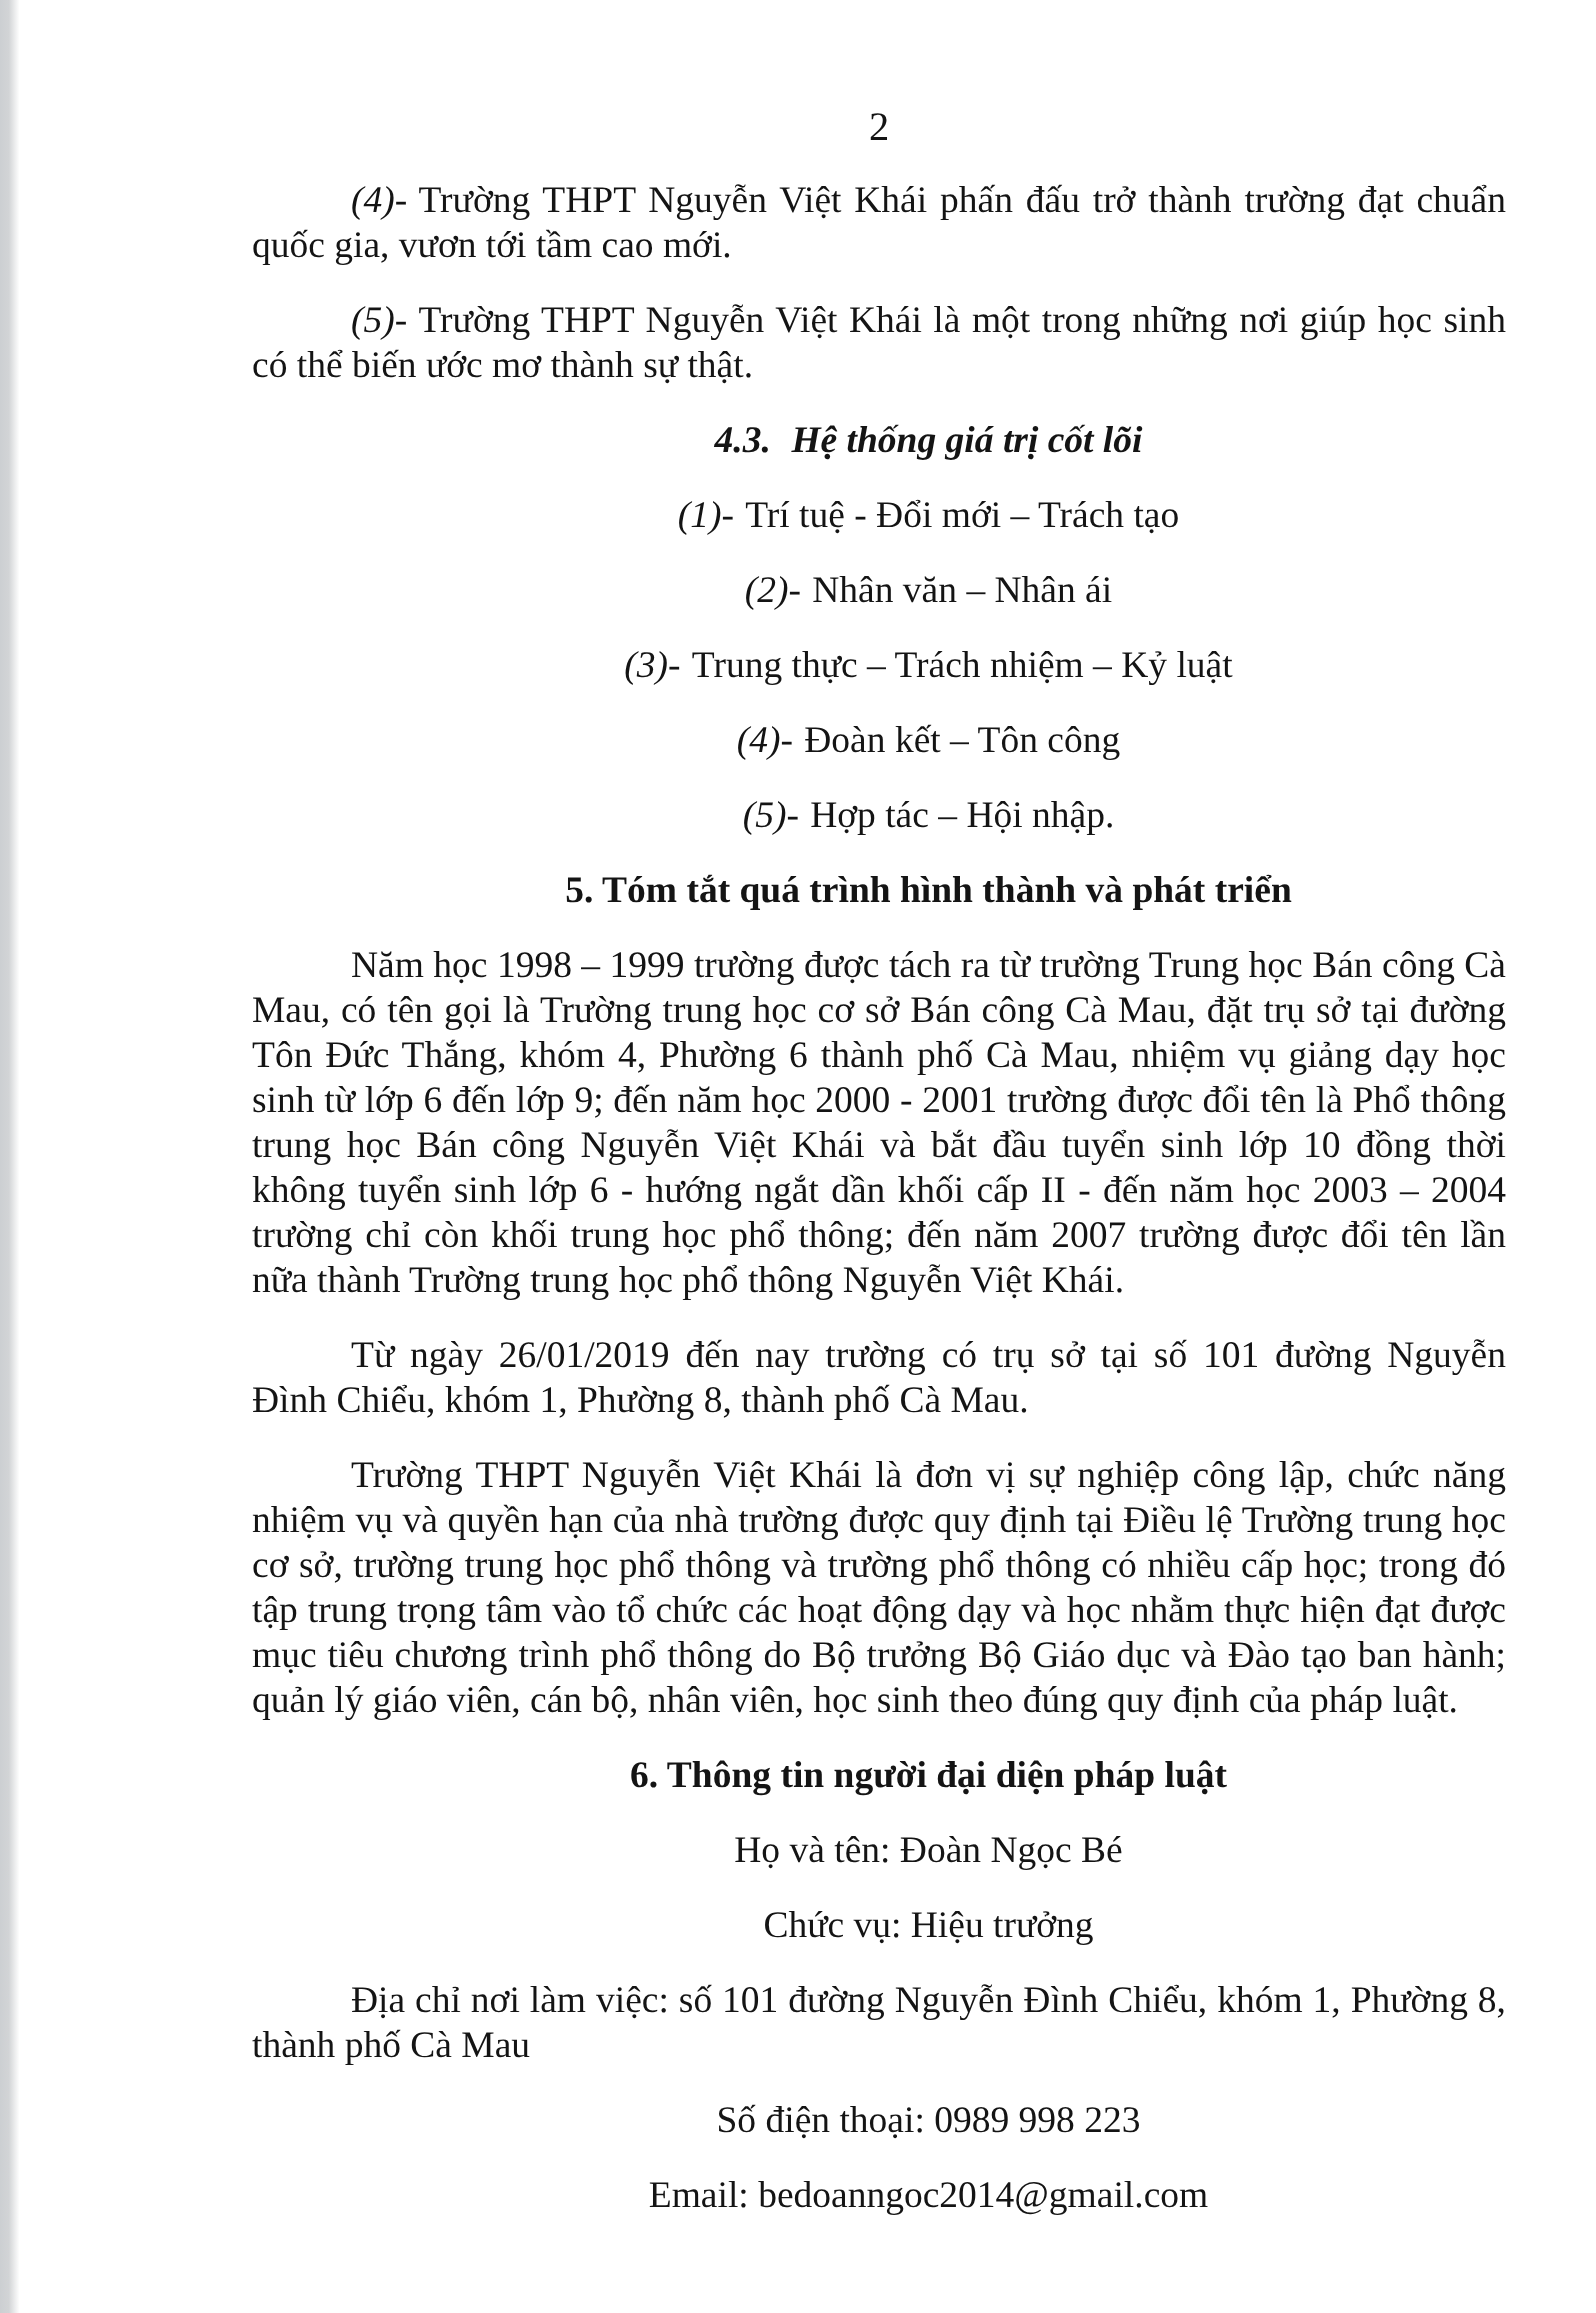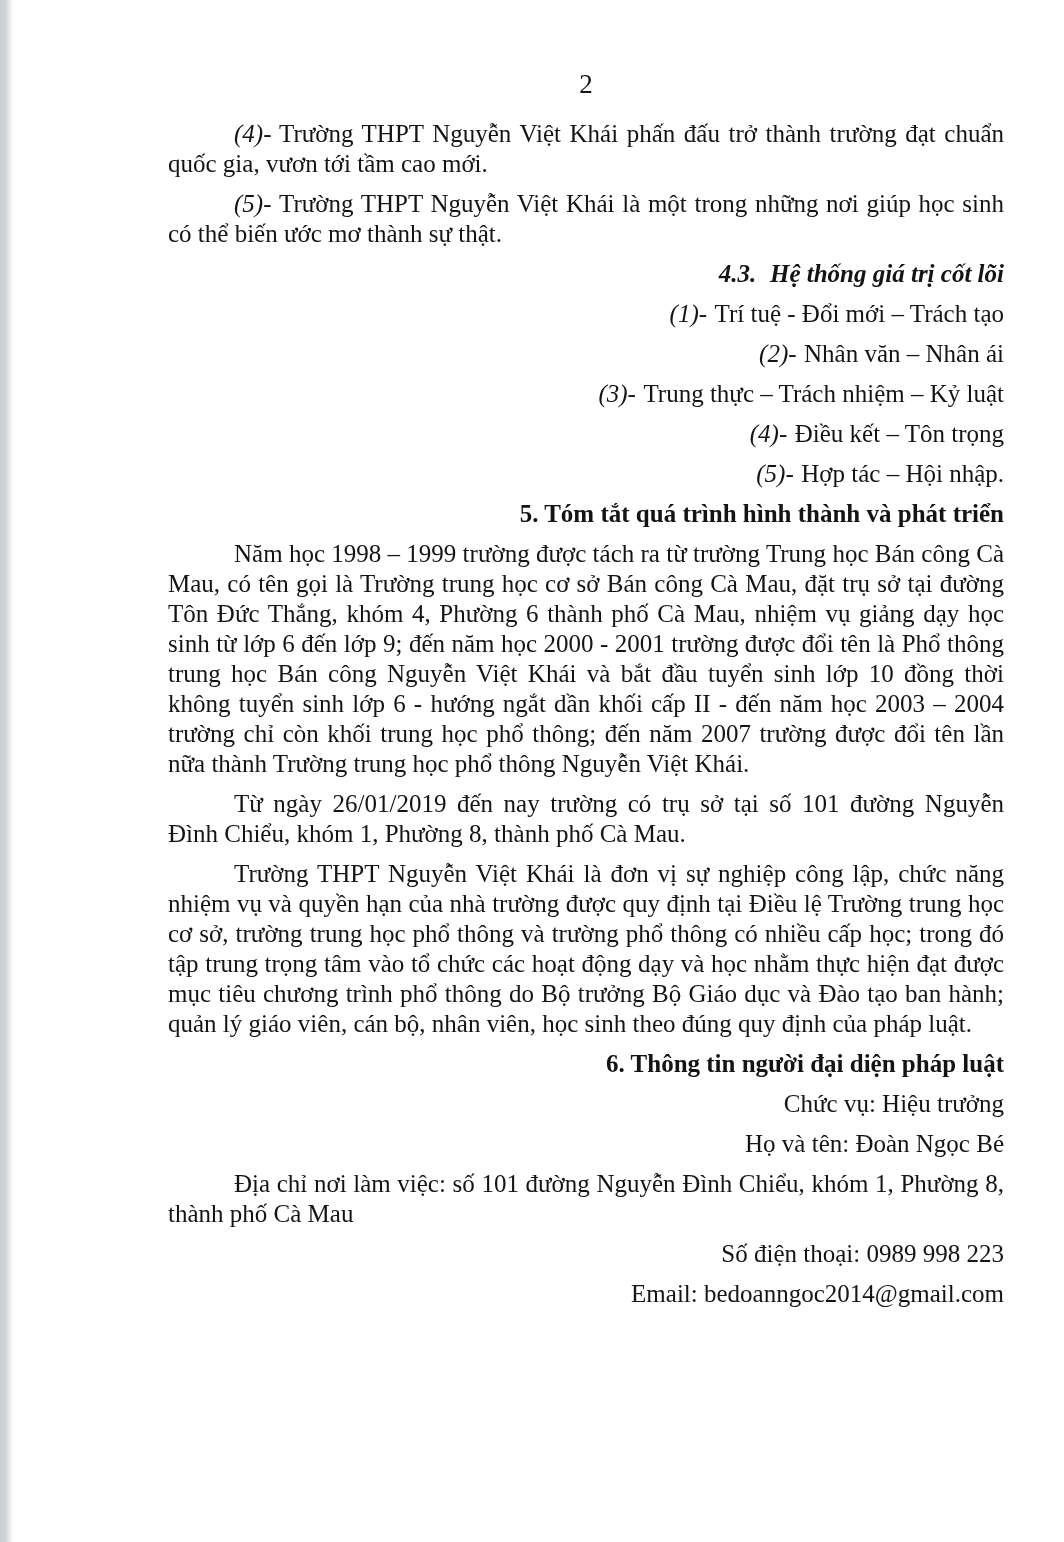--- a/index.html
+++ b/index.html
@@ -31,25 +31,25 @@
     width: 836px;
     font-size: 25px;
     line-height: 30px;
   }
   .page-number {
     text-align: center;
     font-size: 27px;
     margin-bottom: 20px;
   }
   .para {
-    margin-top: 10px;
+    margin-top: 20px;
     text-align: justify;
     text-indent: 66px;
   }
-  .single { text-align: right; }
+  .single { text-align: center; }
   .prefix-italic { font-style: italic; }
   .prefix-gap { padding-right: 0.30em; }
   .h-bold { font-weight: bold; }
   .h-bold-italic { font-weight: bold; font-style: italic; }
   .h43-gap { padding-right: 0.55em; }
 </style>
 </head>
 <body>
 
 <div class="page">
@@ -64,37 +64,37 @@
     <p class="para"><span class="prefix-italic prefix-gap">(5)-</span><span>Trường THPT Nguyễn Việt Khái là một trong những nơi giúp học sinh có thể biến ước mơ thành sự thật.</span></p>
 
     <p class="para single h-bold-italic"><span class="h43-gap">4.3.</span><span>Hệ thống giá trị cốt lõi</span></p>
 
     <p class="para single"><span class="prefix-italic prefix-gap">(1)-</span><span>Trí tuệ - Đổi mới – Trách tạo</span></p>
 
     <p class="para single"><span class="prefix-italic prefix-gap">(2)-</span><span>Nhân văn – Nhân ái</span></p>
 
     <p class="para single"><span class="prefix-italic prefix-gap">(3)-</span><span>Trung thực – Trách nhiệm – Kỷ luật</span></p>
 
-    <p class="para single"><span class="prefix-italic prefix-gap">(4)-</span><span>Điều kết – Tôn trọng</span></p>
+    <p class="para single"><span class="prefix-italic prefix-gap">(4)-</span><span>Đoàn kết – Tôn công</span></p>
 
     <p class="para single"><span class="prefix-italic prefix-gap">(5)-</span><span>Hợp tác – Hội nhập.</span></p>
 
     <p class="para single h-bold">5. Tóm tắt quá trình hình thành và phát triển</p>
 
     <p class="para">Năm học 1998 – 1999 trường được tách ra từ trường Trung học Bán công Cà Mau, có tên gọi là Trường trung học cơ sở Bán công Cà Mau, đặt trụ sở tại đường Tôn Đức Thắng, khóm 4, Phường 6 thành phố Cà Mau, nhiệm vụ giảng dạy học sinh từ lớp 6 đến lớp 9; đến năm học 2000 - 2001 trường được đổi tên là Phổ thông trung học Bán công Nguyễn Việt Khái và bắt đầu tuyển sinh lớp 10 đồng thời không tuyển sinh lớp 6 - hướng ngắt dần khối cấp II - đến năm học 2003 – 2004 trường chỉ còn khối trung học phổ thông; đến năm 2007 trường được đổi tên lần nữa thành Trường trung học phổ thông Nguyễn Việt Khái.</p>
 
     <p class="para">Từ ngày 26/01/2019 đến nay trường có trụ sở tại số 101 đường Nguyễn Đình Chiểu, khóm 1, Phường 8, thành phố Cà Mau.</p>
 
     <p class="para">Trường THPT Nguyễn Việt Khái là đơn vị sự nghiệp công lập, chức năng nhiệm vụ và quyền hạn của nhà trường được quy định tại Điều lệ Trường trung học cơ sở, trường trung học phổ thông và trường phổ thông có nhiều cấp học; trong đó tập trung trọng tâm vào tổ chức các hoạt động dạy và học nhằm thực hiện đạt được mục tiêu chương trình phổ thông do Bộ trưởng Bộ Giáo dục và Đào tạo ban hành; quản lý giáo viên, cán bộ, nhân viên, học sinh theo đúng quy định của pháp luật.</p>
 
     <p class="para single h-bold">6. Thông tin người đại diện pháp luật</p>
 
+    <p class="para single">Họ và tên: Đoàn Ngọc Bé</p>
+
     <p class="para single">Chức vụ: Hiệu trưởng</p>
-
-    <p class="para single">Họ và tên: Đoàn Ngọc Bé</p>
 
     <p class="para">Địa chỉ nơi làm việc: số 101 đường Nguyễn Đình Chiểu, khóm 1, Phường 8, thành phố Cà Mau</p>
 
     <p class="para single">Số điện thoại: 0989 998 223</p>
 
     <p class="para single">Email: bedoanngoc2014@gmail.com</p>
 
 
   </div>
 </div>

